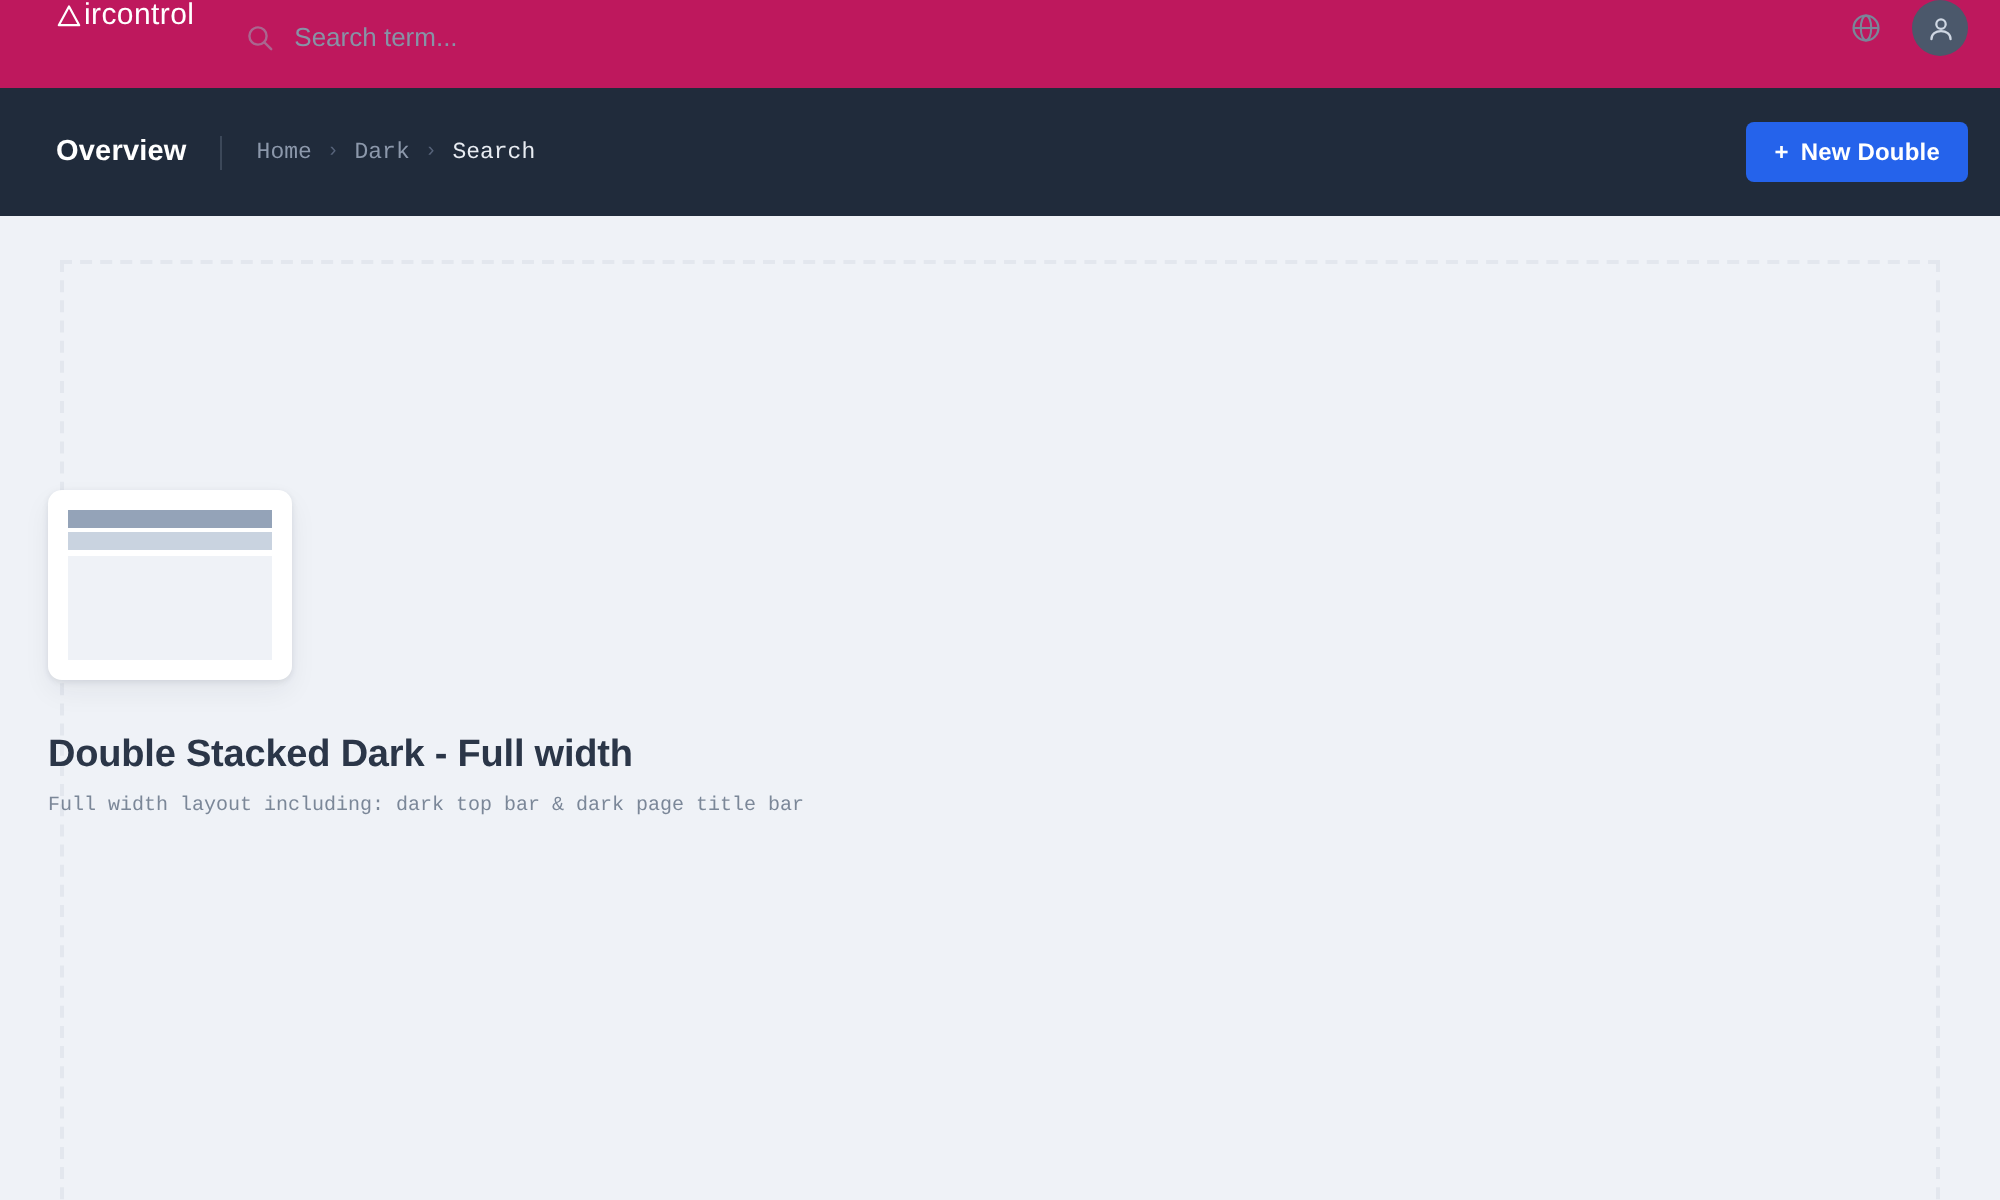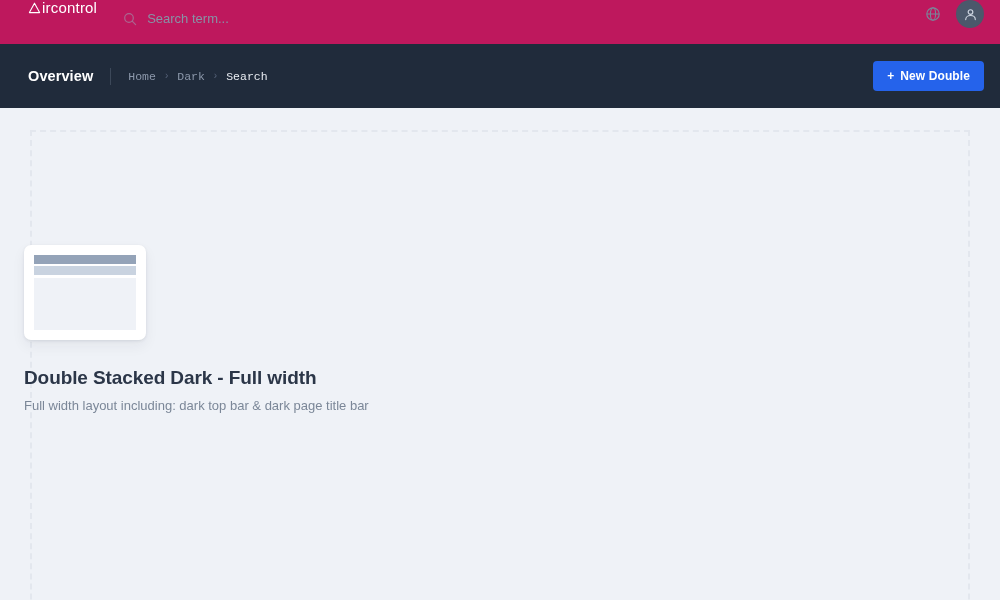--- a/index.html
+++ b/index.html
@@ -230,23 +230,24 @@
   .empty-title {
     margin-top: 27px;
     font-size: 19px;
     font-weight: 700;
     color: #2b3648;
     letter-spacing: -.1px;
     text-align: center;
   }
   .empty-sub {
     margin-top: 9px;
-    font-size: 13px;
+    font-size: 10px;
     color: #7b8798;
     text-align: center;
+    font-family: Liberation Mono, monospace;
   }
 </style>
 </head>
 <body>
 
 <div class="topbar">
 
   <div class="brand">
     <span class="brand-mark">
       <svg width="13" height="14" viewBox="0 0 13 14" fill="none">

